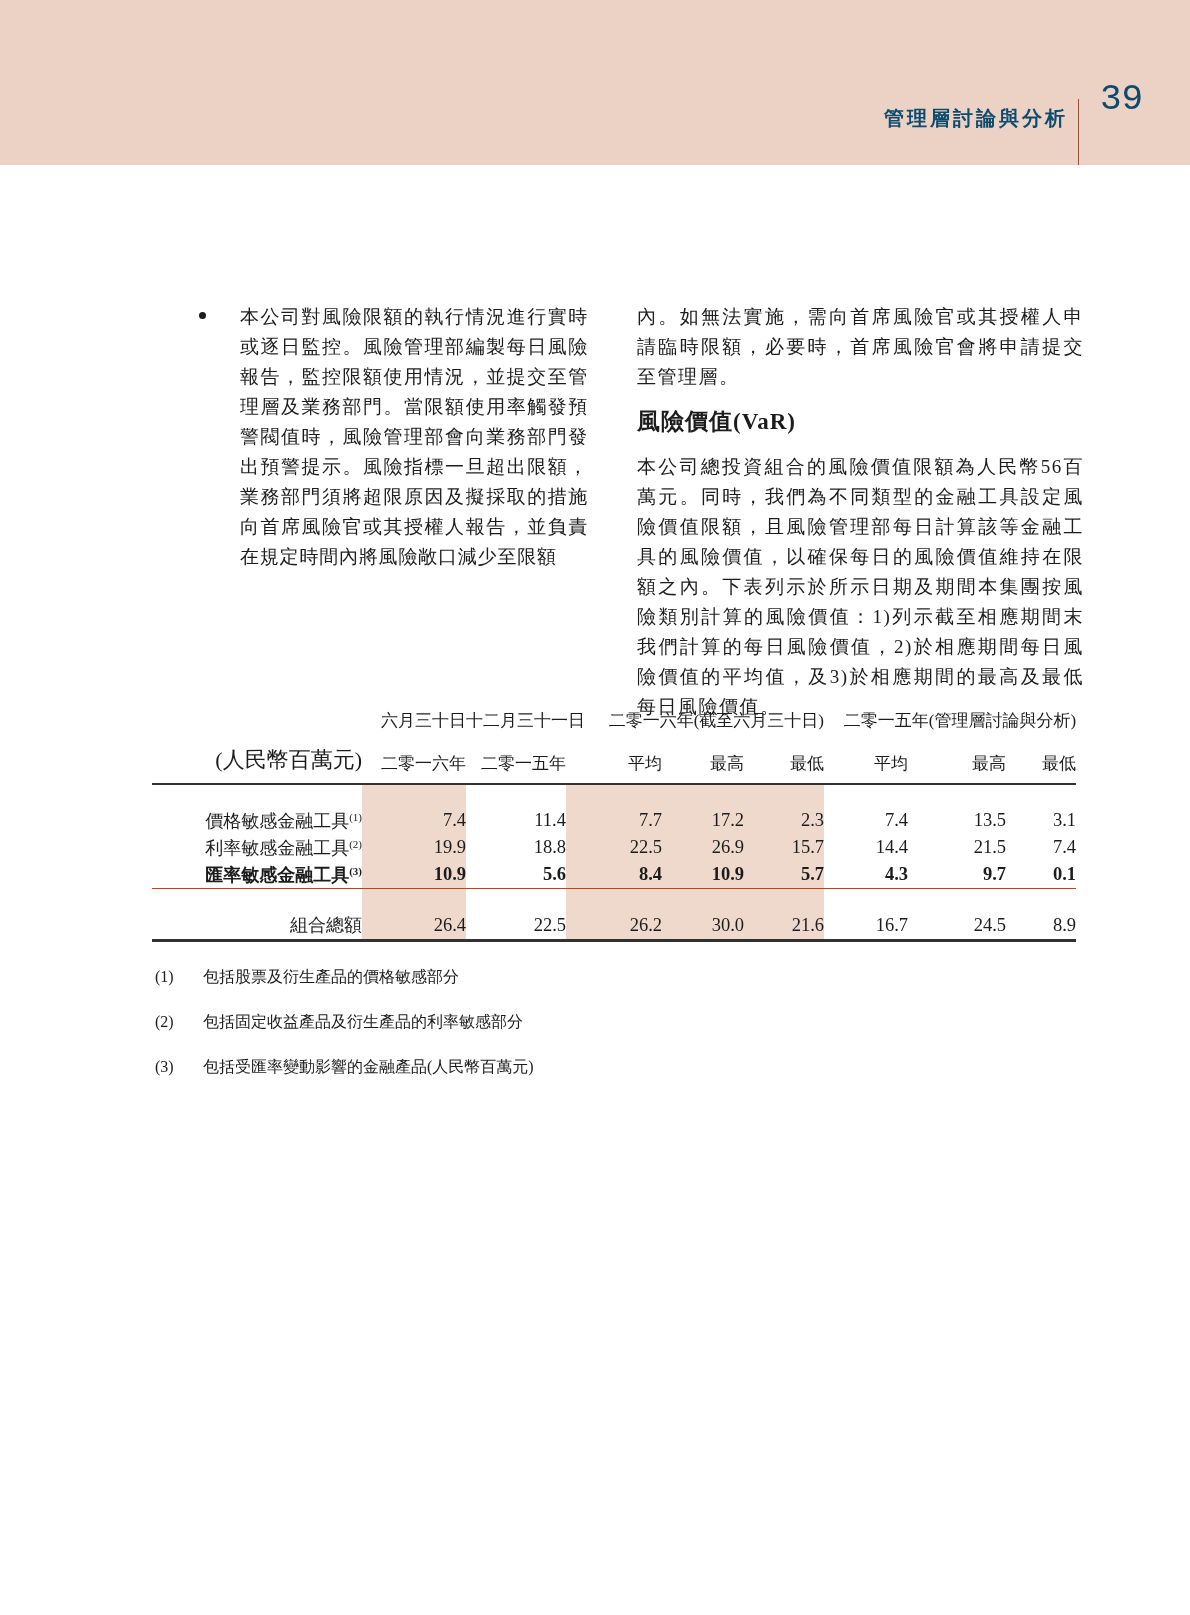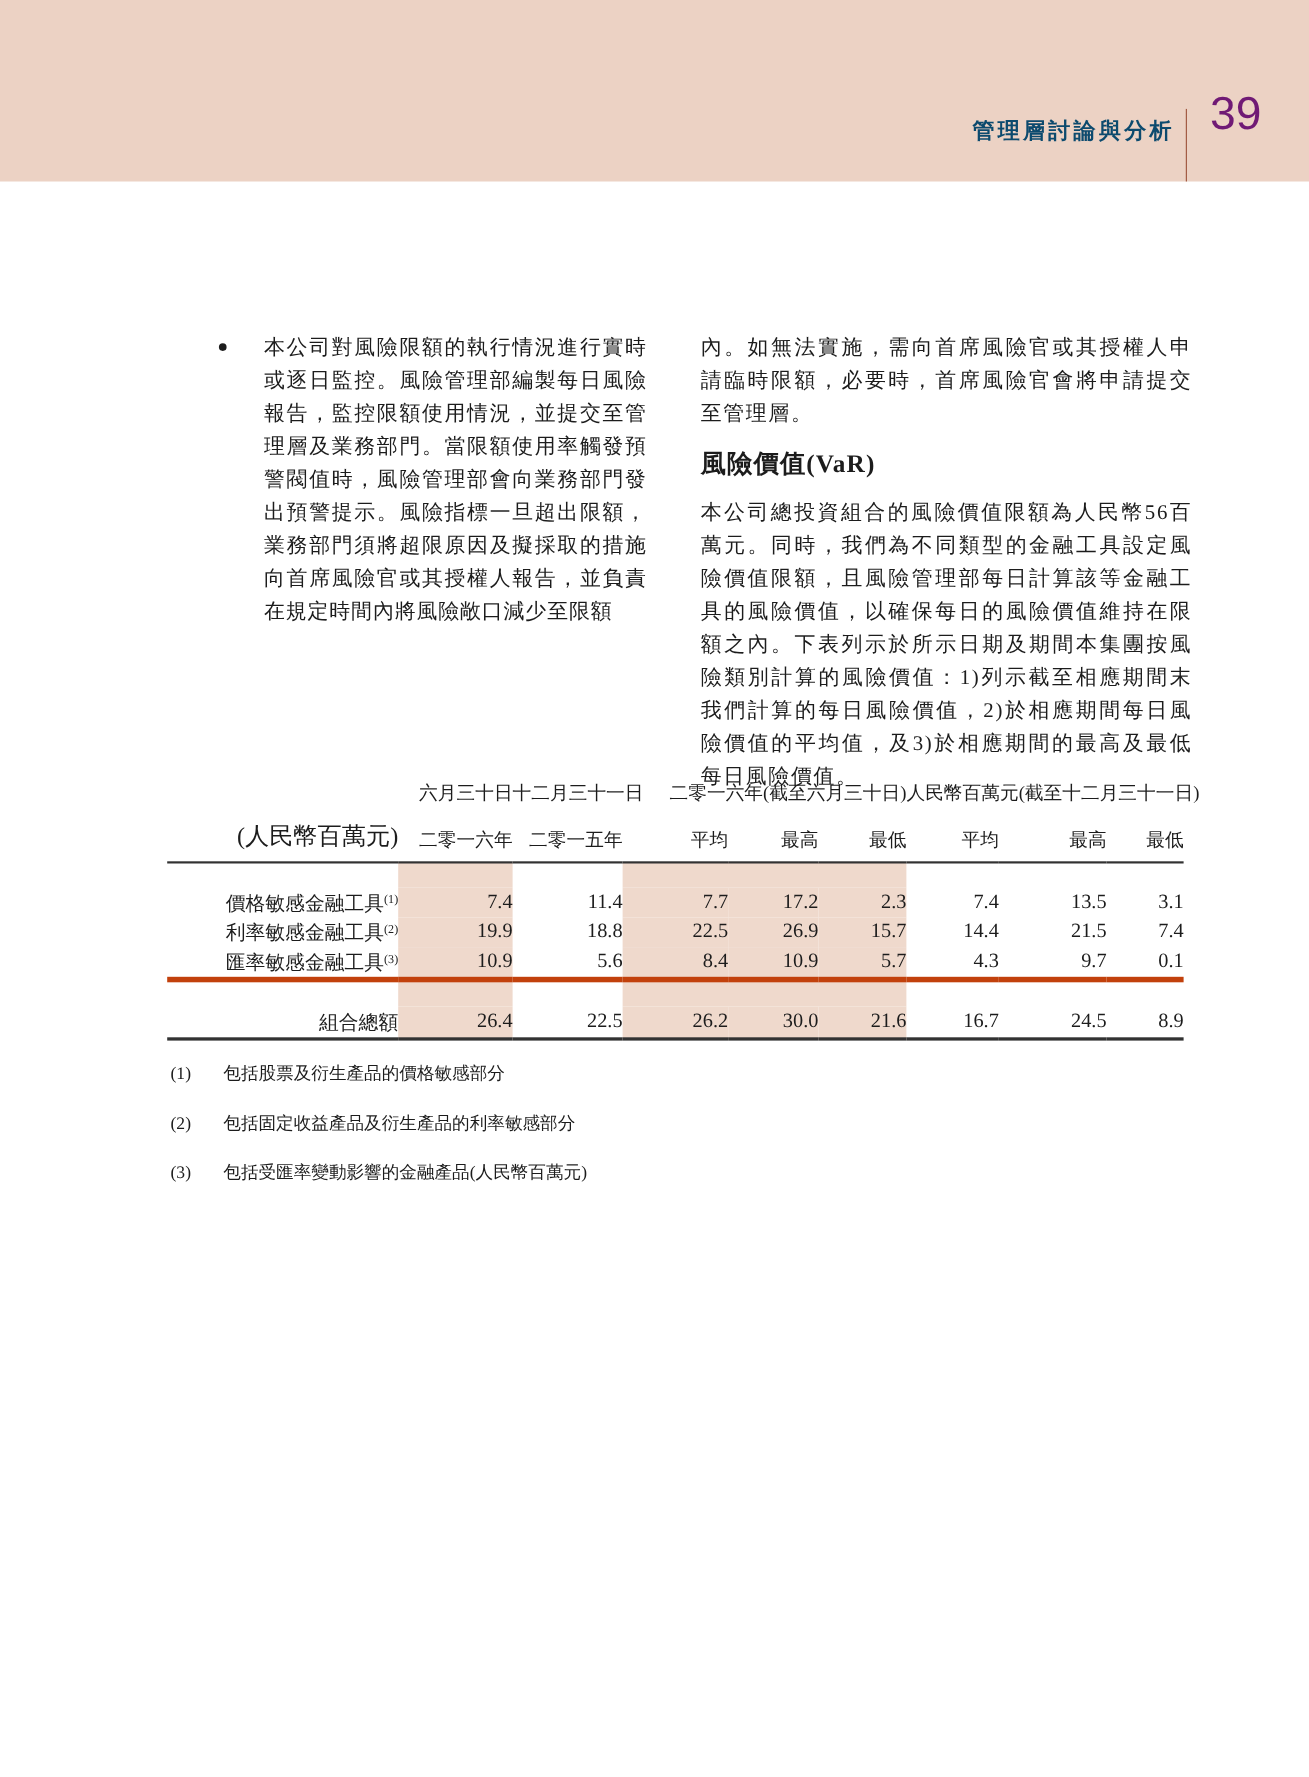--- a/index.html
+++ b/index.html
@@ -4,22 +4,22 @@
 <style>
   html,body{margin:0;padding:0;background:#fff;}
   .page{position:relative;width:1190px;height:1615px;background:#ffffff;
         font-family:"Liberation Serif","DejaVu Serif",serif;color:#1c1c1c;overflow:hidden;}
 
   
   .band{position:absolute;left:0;top:0;width:1190px;height:165px;background:#ecd2c4;}
   .band-title{position:absolute;top:105px;right:122px;font-size:20px;font-weight:bold;
               color:#0c4a6e;letter-spacing:3px;white-space:nowrap;}
   .band-divider{position:absolute;left:1078px;top:99px;width:1px;height:66px;background:#9c4f38;}
-  .band-pagenum{position:absolute;left:1100px;top:82px;font-family:Liberation Sans, sans-serif;
-                font-size:42px;line-height:1;color:#701a75;}
+  .band-pagenum{position:absolute;left:1100px;top:82px;font-family:Liberation Mono, monospace;
+                font-size:36px;line-height:1;color:#0c4a6e;}
 
   
   .bullet-dot{position:absolute;left:199px;top:312px;width:7px;height:7px;border-radius:50%;background:#1c1c1c;}
   .para{font-size:19px;line-height:30px;text-align:justify;text-justify:inter-character;}
   .col-left{position:absolute;left:240px;top:302px;width:348px;letter-spacing:0.8px;}
   .col-right-intro{position:absolute;left:637px;top:302px;width:447px;letter-spacing:1.5px;}
   .var-heading{position:absolute;left:637px;top:406px;font-size:23px;font-weight:bold;letter-spacing:1px;}
   .col-right-body{position:absolute;left:637px;top:452px;width:447px;letter-spacing:1.5px;}
 
   
@@ -28,21 +28,21 @@
   .hd{font-size:17px;text-align:right;padding-right:8px;white-space:nowrap;}
   .grp{text-align:center;padding-right:0;}
   .b{font-weight:bold;}
   .lbl{text-align:left;font-size:18px;white-space:nowrap;}
   .num{text-align:right;padding-right:8px;font-size:18.5px;white-space:nowrap;}
   .hl{background:#efd9cc;}
   .row-a td,.row-a th{height:30px;padding-bottom:3px;}
   .row-b td,.row-b th{height:40px;padding-bottom:8px;border-bottom:2.5px solid #323232;}
   .spacer td{height:22px;}
   .body-row td{height:27px;vertical-align:middle;}
-  .thin-rule td{border-bottom:5px solid #c2410c;}
+  .thin-rule td{border-bottom:1px solid #c2410c;font-weight:bold;}
   .total-row td{height:28px;vertical-align:middle;border-bottom:3px solid #323232;}
   .sup{font-size:11px;vertical-align:6px;letter-spacing:0;}
 
   
   .fn{position:absolute;left:155px;width:760px;display:flex;font-size:16px;line-height:20px;}
   .fn-num{width:48px;flex:none;}
   .fn-text{flex:1;}
   .fn1{top:967px;} .fn2{top:1012px;} .fn3{top:1057px;}
 </style>
 </head>
@@ -74,21 +74,21 @@
       <col style="width:84px">
         <col style="width:98px">
         <col style="width:70px">
     </colgroup>
     <tbody>
         <tr class="row-a">
       <th class="lbl"></th>
       <th class="hd b">六月三十日</th>
       <th class="hd">十二月三十一日</th>
       <th class="hd grp b" colspan="3">二零一六年(截至六月三十日)</th>
-      <th class="hd grp" colspan="3">人民幣百萬元(截至十二月三十一日)</th>
+      <th class="hd grp" colspan="3">二零一五年(管理層討論與分析)</th>
     </tr>
     <tr class="row-b">
       <th class="lbl" style="font-size:22px">(人民幣百萬元)</th>
       <th class="hd b">二零一六年</th>
       <th class="hd">二零一五年</th>
       <th class="hd b">平均</th>
       <th class="hd b">最高</th>
       <th class="hd b">最低</th>
       <th class="hd">平均</th>
       <th class="hd">最高</th>

